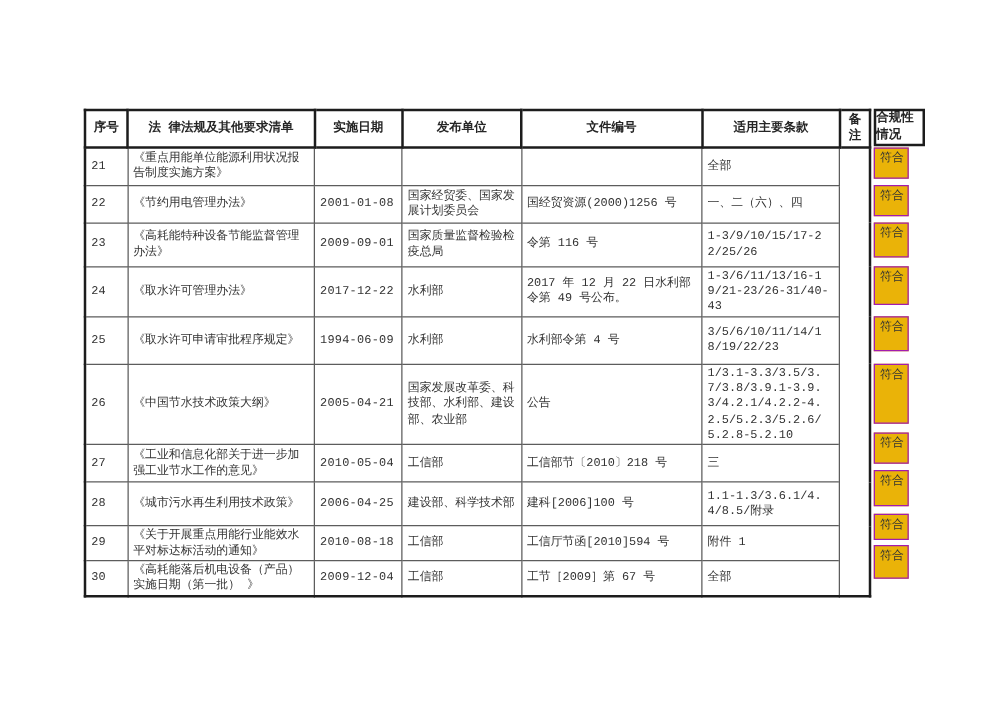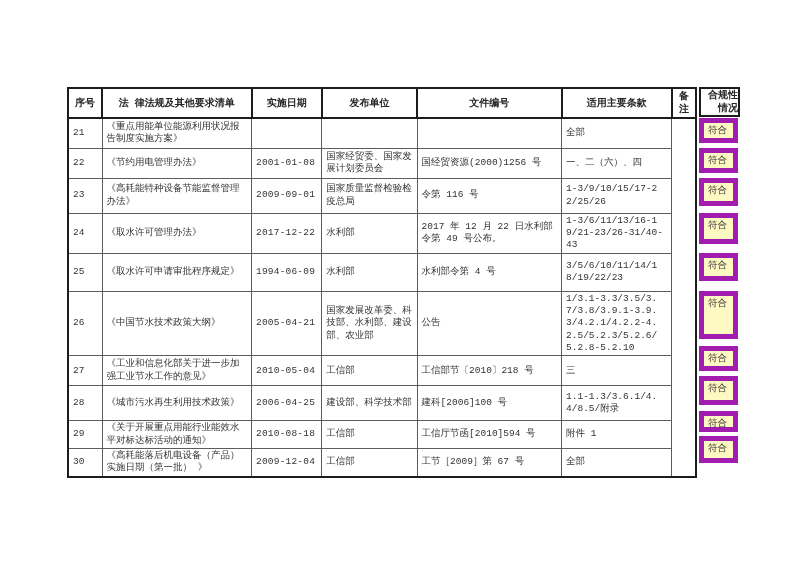--- a/index.html
+++ b/index.html
@@ -55,32 +55,32 @@
   tr.r27{height:30px;}
   tr.r28{height:35px;}
   tr.r29{height:25px;}
   tr.r30{height:28px;padding-left:36px;}
 
   
   .comp-col{position:absolute;left:632px;top:0;width:41px;}
   .comp-header{
     position:absolute;left:0;width:37px;
     border:2px solid #1c1c1c;
-    font-size:10px;font-weight:bold;text-align:right;
+    font-size:10px;font-weight:bold;text-align:left;
     line-height:1.3;color:#262626;
     display:flex;align-items:center;justify-content:center;
     background:#fff;
   }
   .comp-box{
-    position:absolute;left:0;width:39px;
-    border:5px solid #a21caf;
+    position:absolute;left:0;width:28px;
+    border:1px solid #a21caf;
     font-size:9.5px;color:#333333;
     padding:1px 0 0 4px;
     box-sizing:border-box;
-    background:#fef9c3;
+    background:#eab308;
   }
 </style>
 </head>
 <body>
 
 <div class="page">
   <div class="table-wrap">
 
     <table class="main">
       <colgroup>

